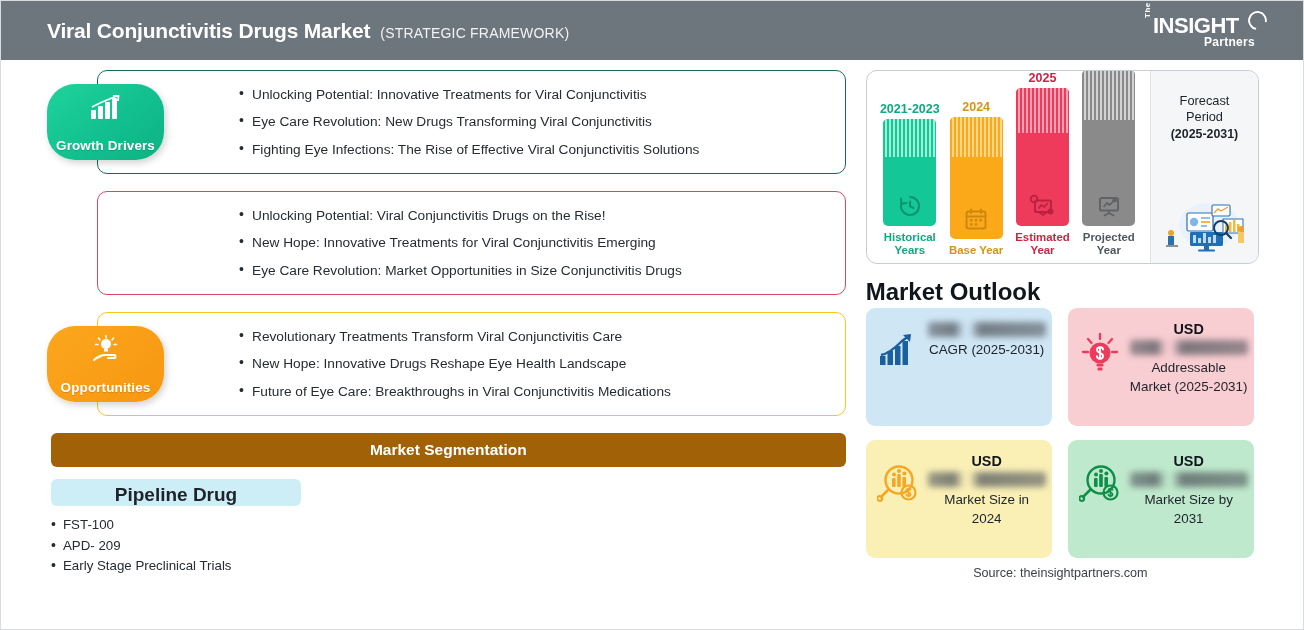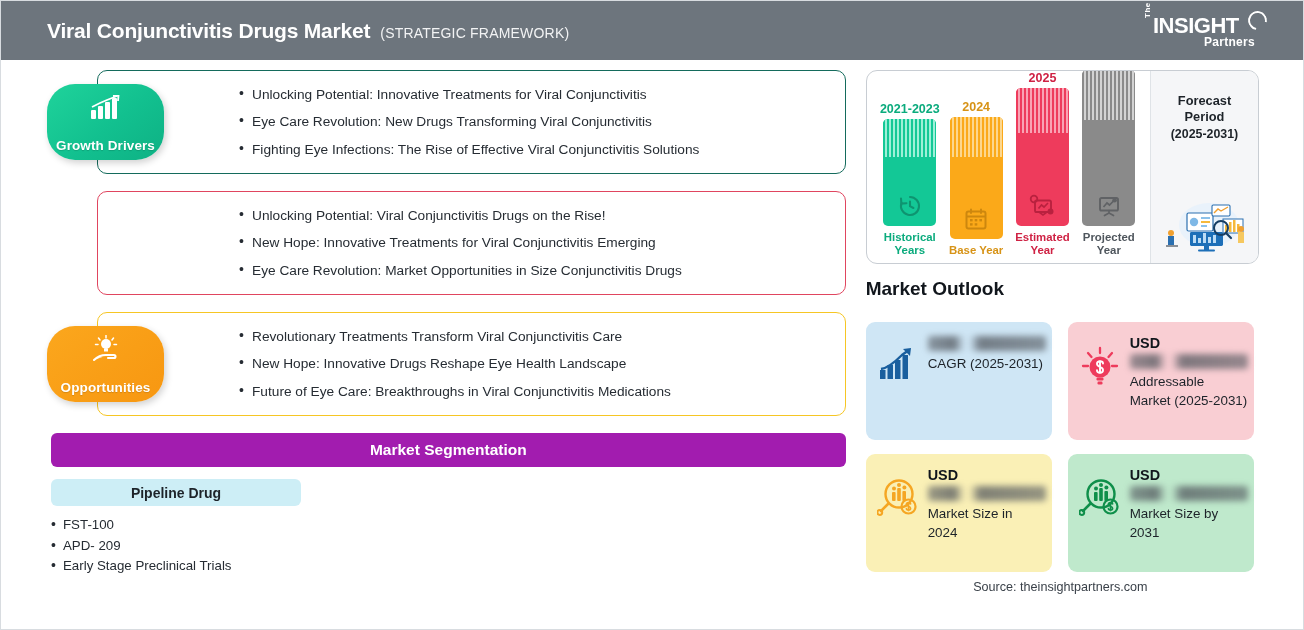--- a/index.html
+++ b/index.html
@@ -133,32 +133,32 @@
   
   .pillar.orange .pillar-box { border: 1.4px solid #f6c624; }
   .pillar.orange .pillar-badge {
     background: linear-gradient(140deg, #fba71d 0%, #f99e16 55%, #f79711 100%);
   }
 
   
   .seg-bar {
     margin: 6px 16px 0 4px;
     height: 34px;
-    background: #a21caf;
+    background: #a16207;
     border-radius: 6px;
     display: flex; align-items: center; justify-content: center;
     color: #fff; font-size: 15.5px; font-weight: bold;
   }
   .seg-chip {
     margin: 12px 0 0 4px;
     width: 250px; height: 27px;
     background: #cdeef6;
     border-radius: 6px;
-    display: flex; align-items: center; justify-content: center;
-    font-size: 14px; font-weight: bold; color: #1d2329;
+    display: flex; align-items: flex-end; justify-content: center;
+    font-size: 19px; font-weight: bold; color: #1d2329;
   }
   .seg-list { margin: 9px 0 0 4px; }
   .seg-list li {
     list-style: none;
     font-size: 13.3px; color: #262c33;
     padding-left: 12px; position: relative;
     line-height: 20.5px;
   }
   .seg-list li::before {
     content: "•"; position: absolute; left: 0; top: -1px; font-size: 14px;
@@ -214,47 +214,47 @@
     text-align: center; line-height: 13px;
   }
   .forecast-side {
     width: 108px;
     background: #f5f6f8;
     border-left: 1.3px solid #dfe3e7;
     display: flex; flex-direction: column;
     align-items: center;
     padding-top: 22px;
   }
-  .fs-line { font-size: 12.8px; font-weight: bold; color: #1d2329; line-height: 16px; }
+  .fs-line { font-size: 12.8px; font-weight: normal; color: #1d2329; line-height: 16px; }
   .fs-years { font-size: 12.4px; font-weight: bold; color: #1d2329; margin-top: 2px; }
   .fs-illus { margin-top: auto; margin-bottom: 6px; }
 
   
   .outlook-title {
-    margin: 14px 0 22px 4px;
-    font-size: 19px; font-weight: bold; color: #11161c;
+    margin: 14px 0 2px 4px;
+    font-size: 24px; font-weight: bold; color: #11161c;
   }
   .outlook-grid {
     margin-left: 4px;
     display: grid;
     grid-template-columns: 186px 186px;
     gap: 14px 16px;
   }
   .ocard {
     border-radius: 9px;
     padding: 12px 11px 12px 10px;
     display: flex; align-items: flex-start; gap: 8px;
     min-height: 118px;
   }
   .ocard.blue   { background: #cfe6f5; }
   .ocard.pink   { background: #f9ced3; }
   .ocard.yellow { background: #faf0b6; }
   .ocard.green  { background: #bfe9cc; }
   .ocard-icon { flex: 0 0 auto; width: 44px; display:flex; align-items:center; justify-content:center; padding-top: 12px;}
-  .ocard-text { flex: 1; }
+  .ocard-text { flex: 1; text-align: center; }
   .ocard-usd { font-size: 14.4px; font-weight: bold; color: #11161c; line-height: 18px; }
   .blur-val {
     margin: 2px 0 2px 0;
     height: 15px; width: 118px;
     background: linear-gradient(90deg,
       rgba(80,85,92,0.55) 0%, rgba(80,85,92,0.75) 22%,
       rgba(255,255,255,0) 31%, rgba(255,255,255,0) 35%,
       rgba(80,85,92,0.72) 44%, rgba(80,85,92,0.6) 95%);
     filter: blur(3px);
     border-radius: 3px;

